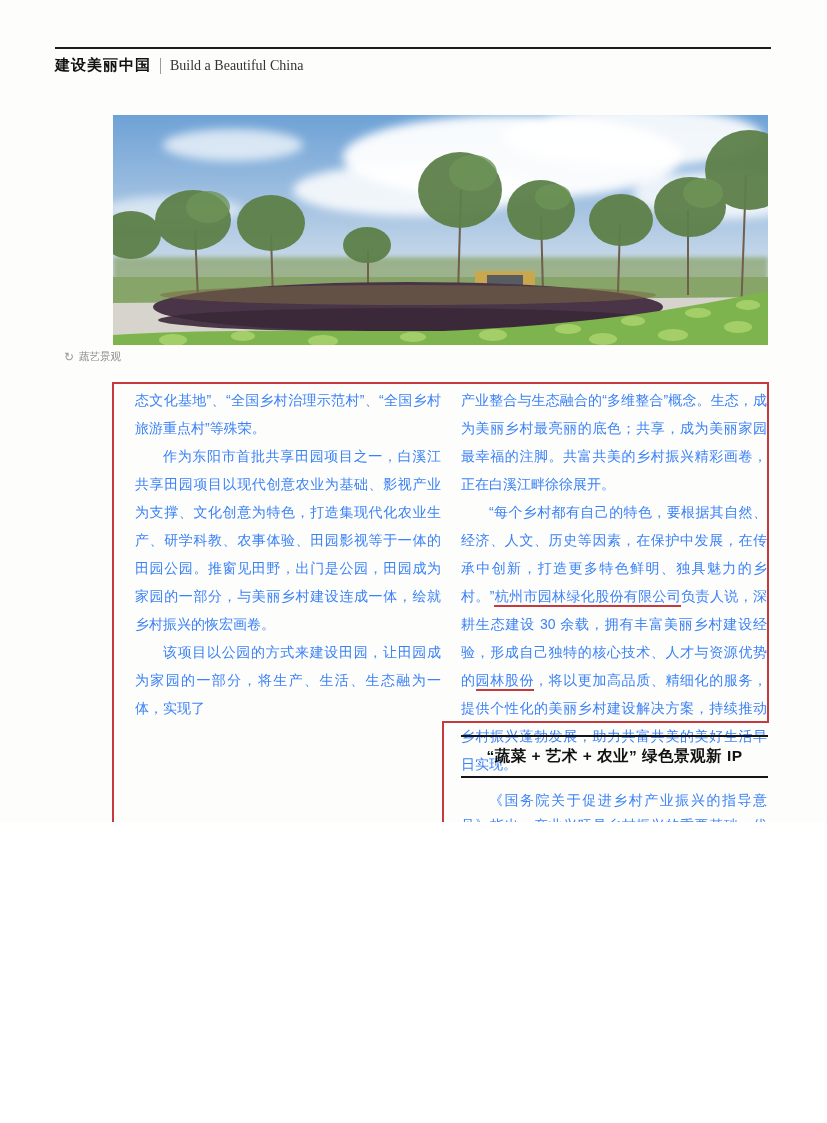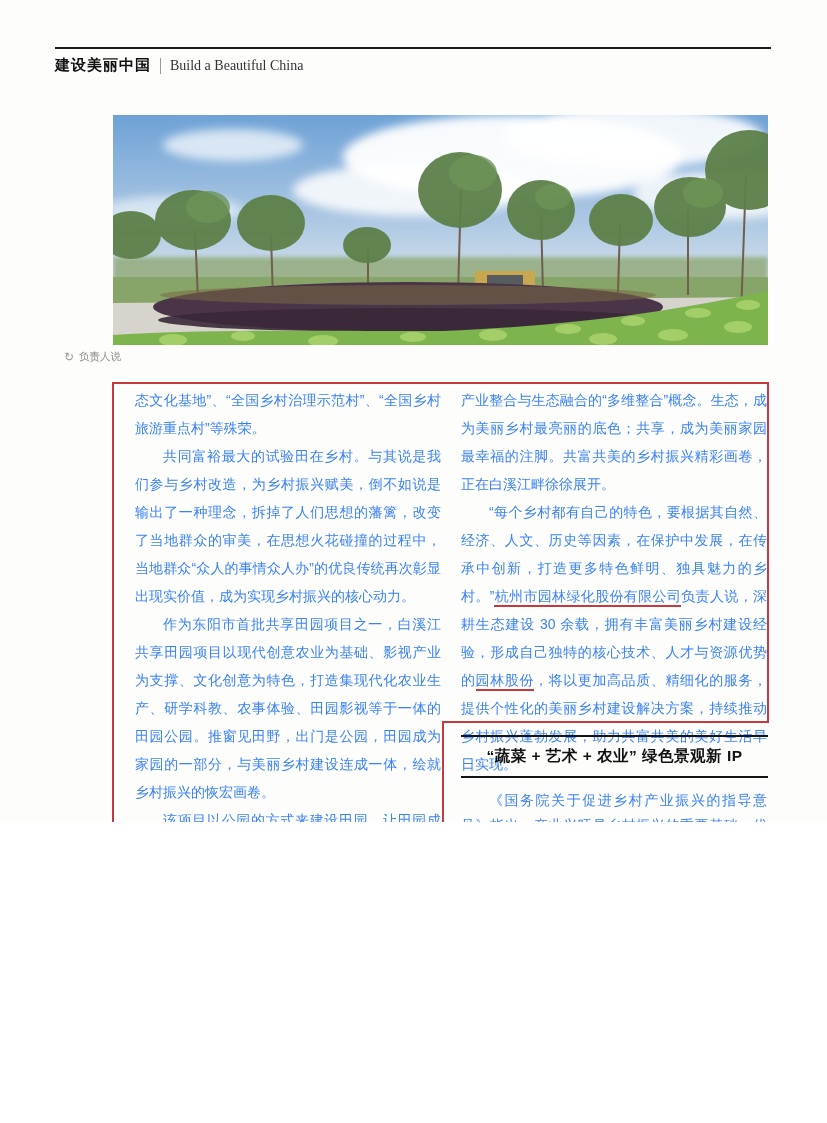--- a/index.html
+++ b/index.html
@@ -145,30 +145,29 @@
         <ellipse cx="635" cy="190" rx="12" ry="5"></ellipse>
         <ellipse cx="490" cy="224" rx="14" ry="6"></ellipse>
         <ellipse cx="560" cy="220" rx="15" ry="6"></ellipse>
         <ellipse cx="625" cy="212" rx="14" ry="6"></ellipse>
       </g>
     </svg>
   </div>
 
   <div class="caption">
     <span class="cap-icon">↻</span>
-    <span>负责人说</span>
+    <span>蔬艺景观</span>
   </div>
 
   <svg class="red-outline" viewBox="0 0 662 682">
     <polygon points="3,3 658,3 658,342 333,342 333,678 3,678" fill="none" stroke="#c53a3e" stroke-width="2"></polygon>
   </svg>
 
   <div class="col col-left">
     <p class="no-indent"><span>态文化基地”、“全国乡村治理示范村”、“全国乡村旅游重点村”等殊荣。</span></p>
-    <p><span>共同富裕最大的试验田在乡村。与其说是我们参与乡村改造，为乡村振兴赋美，倒不如说是输出了一种理念，拆掉了人们思想的藩篱，改变了当地群众的审美，在思想火花碰撞的过程中，当地群众“众人的事情众人办”的优良传统再次彰显出现实价值，成为实现乡村振兴的核心动力。</span></p>
     <p><span>作为东阳市首批共享田园项目之一，白溪江共享田园项目以现代创意农业为基础、影视产业为支撑、文化创意为特色，打造集现代化农业生产、研学科教、农事体验、田园影视等于一体的田园公园。推窗见田野，出门是公园，田园成为家园的一部分，与美丽乡村建设连成一体，绘就乡村振兴的恢宏画卷。</span></p>
     <p><span>该项目以公园的方式来建设田园，让田园成为家园的一部分，将生产、生活、生态融为一体，实现了</span></p>
   </div>
 
   <div class="col col-right">
     <p class="no-indent"><span>产业整合与生态融合的“多维整合”概念。生态，成为美丽乡村最亮丽的底色；共享，成为美丽家园最幸福的注脚。共富共美的乡村振兴精彩画卷，正在白溪江畔徐徐展开。</span></p>
     <p><span>“每个乡村都有自己的特色，要根据其自然、经济、人文、历史等因素，在保护中发展，在传承中创新，打造更多特色鲜明、独具魅力的乡村。”</span><span class="ru">杭州市园林绿化股份有限公司</span><span>负责人说，深耕生态建设 30 余载，拥有丰富美丽乡村建设经验，形成自己独特的核心技术、人才与资源优势的</span><span class="ru">园林股份</span><span>，将以更加高品质、精细化的服务，提供个性化的美丽乡村建设解决方案，持续推动乡村振兴蓬勃发展，助力共富共美的美好生活早日实现。</span></p>
   </div>
 
   <div class="section-head">

